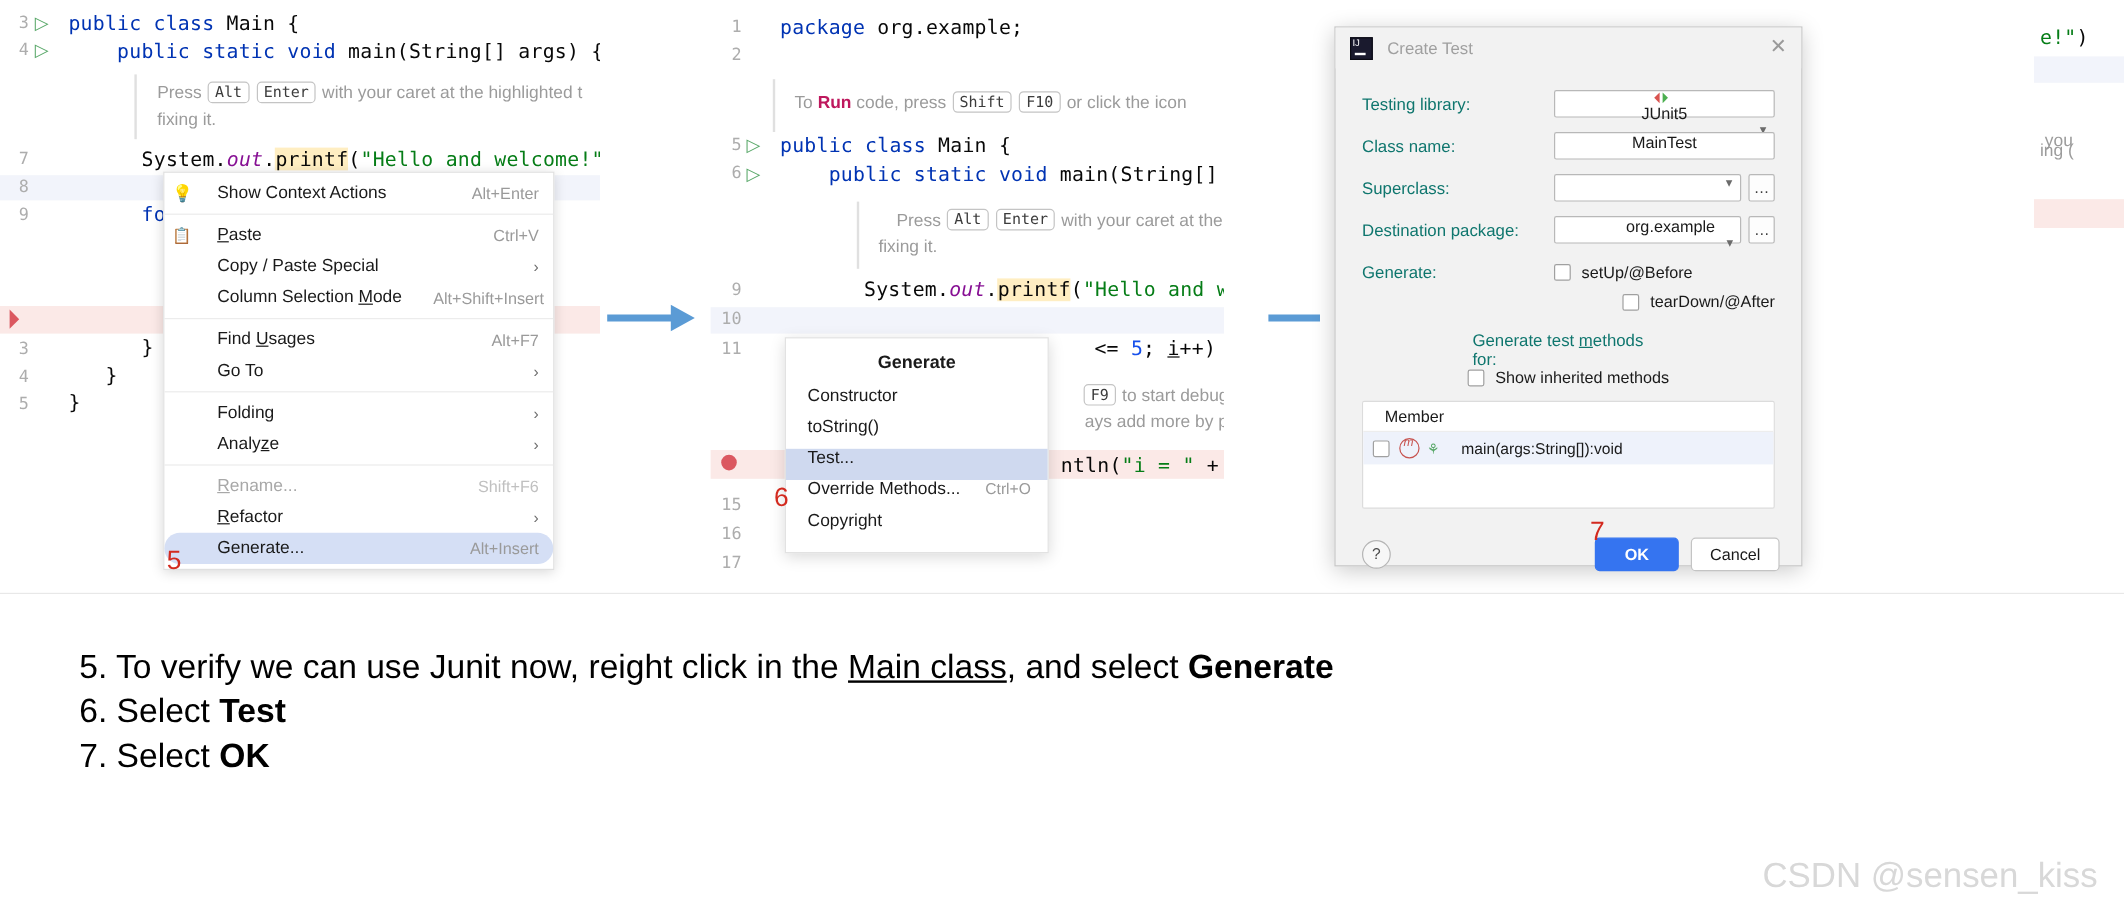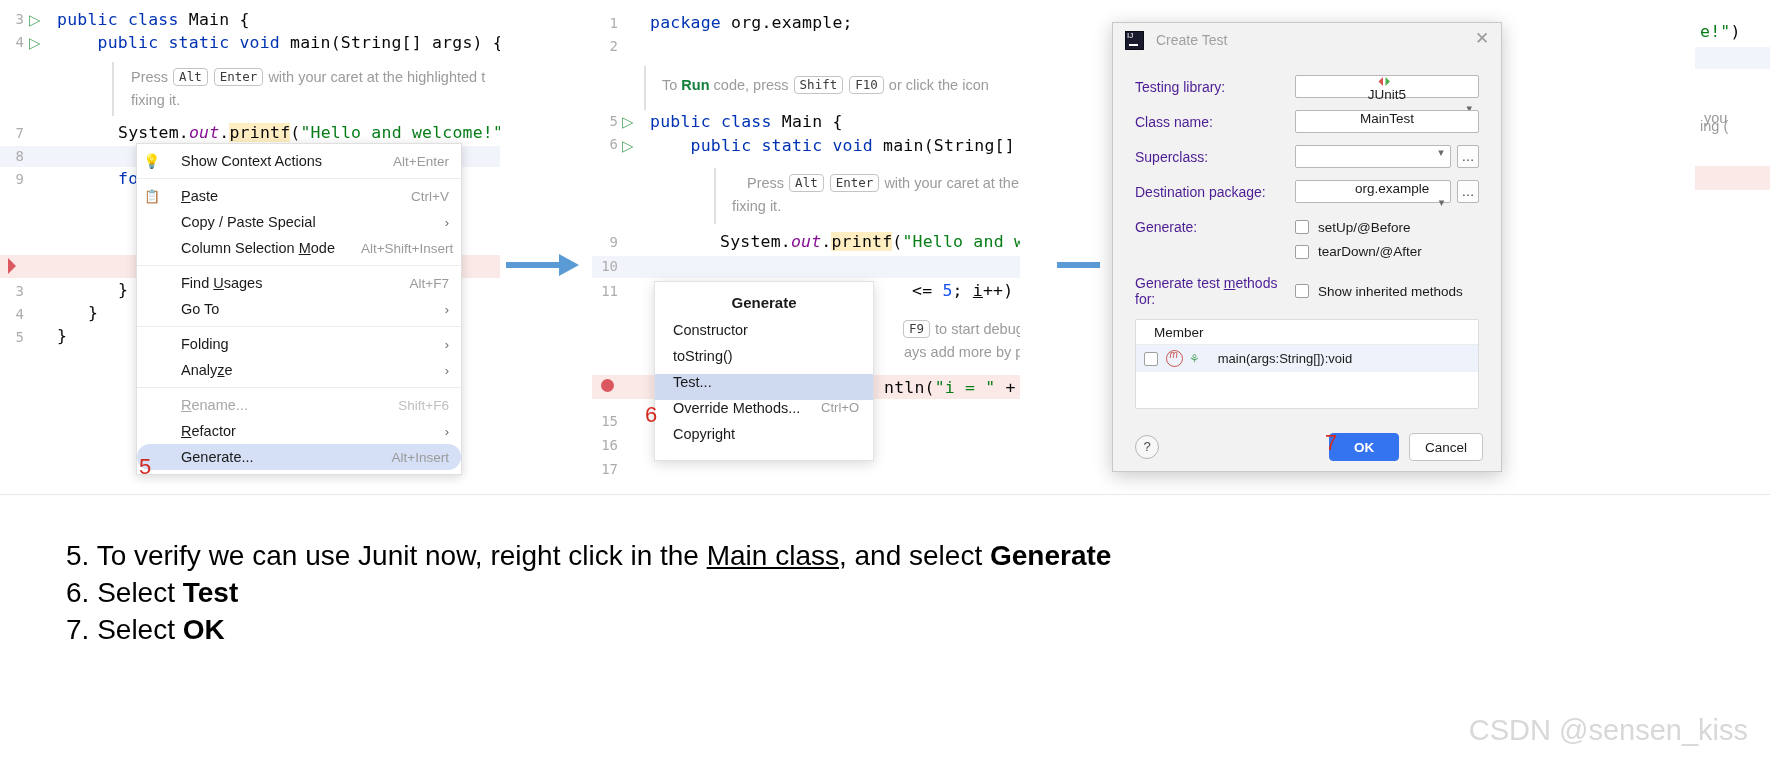--- a/index.html
+++ b/index.html
@@ -30,21 +30,21 @@
   .errline{position:absolute;background:#fbe9e7;}
   .runarrow{position:absolute;color:#59a869;font-size:15px;line-height:1;}
   .bp{position:absolute;width:13px;height:13px;border-radius:50%;background:#db5860;}
   .bp-sm{position:absolute;width:0;height:0;border-left:8px solid #db5860;border-bottom:8px solid transparent;border-top:8px solid transparent;}
 
   
   .hint{
     position:absolute;color:#9b9b9b;font-size:14.5px;white-space:nowrap;
     font-family:"Liberation Sans", sans-serif;
   }
-  .hint b{color:#15803d;font-weight:bold;}
+  .hint b{color:#be185d;font-weight:bold;}
   .kbd{
     display:inline-block;border:1px solid #c4c4c4;border-radius:4px;
     padding:0px 5px;margin:0 1px;font-family:"DejaVu Sans Mono", monospace;
     font-size:12.5px;color:#3c3c3c;background:#fff;line-height:16px;vertical-align:1px;
   }
   .vbar{position:absolute;width:2px;background:#e0e0e0;}
 
   
   .ctxmenu{
     position:absolute;background:#ffffff;border:1px solid #e0e0e0;
@@ -93,21 +93,21 @@
   .ij-icon:before{content:"IJ";position:absolute;left:1px;top:-1px;color:#fff;
     font-size:8px;font-family:"Liberation Sans",sans-serif;letter-spacing:0;}
   .ij-icon:after{content:"";position:absolute;left:3px;bottom:3px;width:9px;height:2px;background:#fff;}
   .dlg-title .t{margin-left:12px;font-size:14px;color:#a0a0a0;}
   .dlg-close{
     position:absolute;right:10px;top:8px;width:18px;height:18px;color:#9a9a9a;
     font-size:17px;line-height:16px;text-align:center;cursor:default;
   }
   .dlg-body{position:relative;padding:0 22px;}
   .frow{display:flex;align-items:center;margin-bottom:12px;}
-  .flabel{width:160px;flex:0 0 auto;font-size:14px;color:#4c1d95;}
+  .flabel{width:160px;flex:0 0 auto;font-size:14px;color:#0f766e;}
   .fin{
     height:23px;border:1px solid #b8b8b8;background:#fff;border-radius:2px;
     display:flex;align-items:center;padding:0 6px;font-size:13.5px;color:#1a1a1a;
     box-sizing:border-box;
     flex-direction:column;
   }
   .chev{margin-left:auto;color:#6b6b6b;font-size:11px;padding-left:6px;}
   .btn-ellipsis{
     width:24px;height:23px;margin-left:6px;border:1px solid #b8b8b8;background:#fdfdfd;
     border-radius:2px;display:flex;align-items:center;justify-content:center;
@@ -428,29 +428,29 @@
       </div>
 
       <div class="frow" style="margin-top:16px;margin-bottom:9px;">
         <span class="flabel">Generate:</span>
         <div class="cbrow">
           <span class="cbox"></span>
           <span>setUp/@Before</span>
         </div>
       </div>
 
-      <div class="frow" style="margin-bottom:16px;">
+      <div class="frow" style="margin-bottom:16px;justify-content:flex-end;">
         <span class="flabel"></span>
         <div class="cbrow">
           <span class="cbox"></span>
           <span>tearDown/@After</span>
         </div>
       </div>
 
-      <div class="frow" style="margin-bottom:12px;">
+      <div class="frow" style="margin-bottom:12px;flex-direction:column;">
         <span class="flabel">Generate test <span class="mu">m</span>ethods for:</span>
         <div class="cbrow">
           <span class="cbox"></span>
           <span>Show inherited methods</span>
         </div>
       </div>
 
       <div class="mlist" style="height:88px;">
         <div class="mlist-head">
           <span>Member</span>

